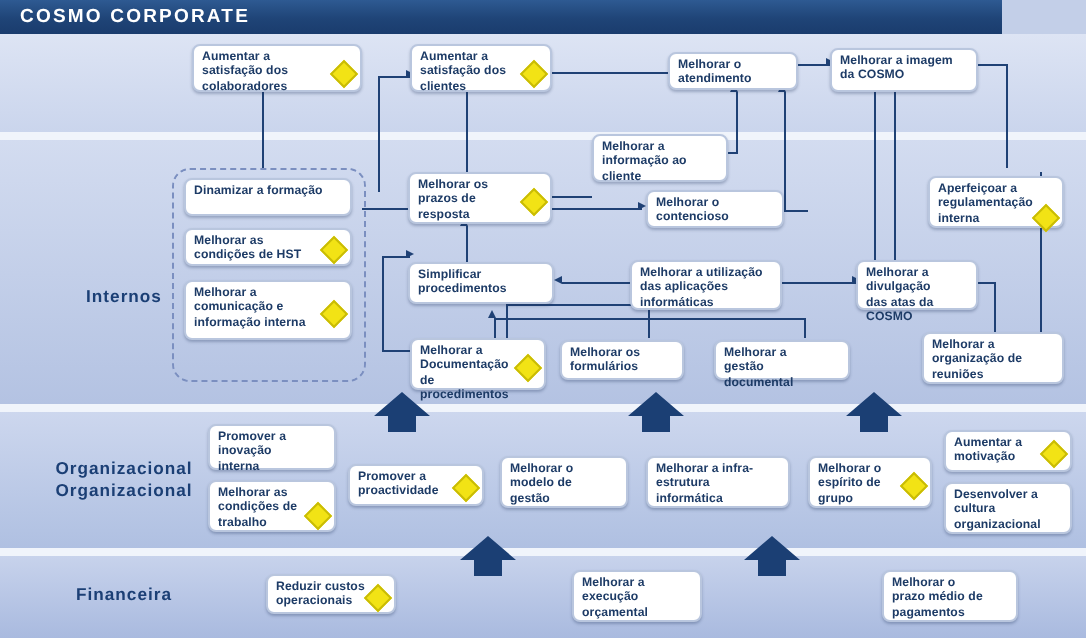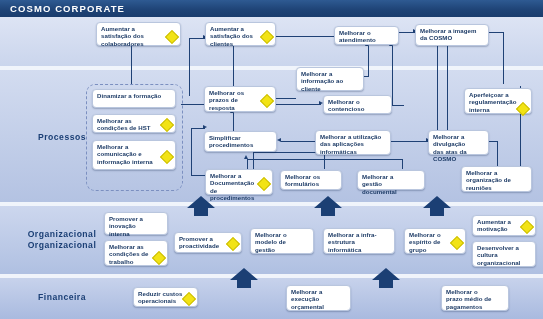--- a/index.html
+++ b/index.html
@@ -8,21 +8,21 @@
     width:543px;height:319px;overflow:hidden;
     font-family:"Liberation Sans","DejaVu Sans",sans-serif;
     background:#ffffff;
   }
   #map{
     position:relative;width:543px;height:319px;overflow:hidden;
     background:#c3cfe8;
   }
   
   .titlebar{
-    position:absolute;left:0;top:0;width:543px;height:17px;
+    position:absolute;left:0;top:0;width:501px;height:17px;
     background:linear-gradient(to bottom,#2e5a92 0%,#1f4477 55%,#1a3c6d 100%);
     border-bottom:1px solid #ffffff;
     text-align:center;
   }
   .titlebar .t{
     position:absolute;left:10px;top:3px;
     font-size:9.5px;font-weight:bold;letter-spacing:1.1px;color:#ffffff;
   }
   
   .band{position:absolute;left:0;width:543px;}
@@ -86,21 +86,21 @@
 
   <div class="band" id="band-clientes"></div>
   <div class="band" id="band-processos"></div>
   <div class="band" id="band-desenv"></div>
   <div class="band" id="band-financeira"></div>
 
   <div class="bandsep" style="top:66px"></div>
   <div class="bandsep" style="top:202px"></div>
   <div class="bandsep" style="top:274px"></div>
 
-  <div class="blabel" style="top:132px">Processos</div>
+  <div class="blabel" style="top:143px">Internos</div>
   <div class="blabel" style="top:229px">Organizacional</div>
   <div class="blabel" style="top:240px">Organizacional</div>
   <div class="blabel" style="top:292px">Financeira</div>
 
   <div class="bigarrow" style="left:186px;top:196px">
     <svg width="30" height="20" viewBox="0 0 30 20">
         <path d="M15 0 L29 12 L22 12 L22 20 L8 20 L8 12 L1 12 Z" fill="#1b3f74"></path>
       </svg>
   </div>
   <div class="bigarrow" style="left:313px;top:196px">

